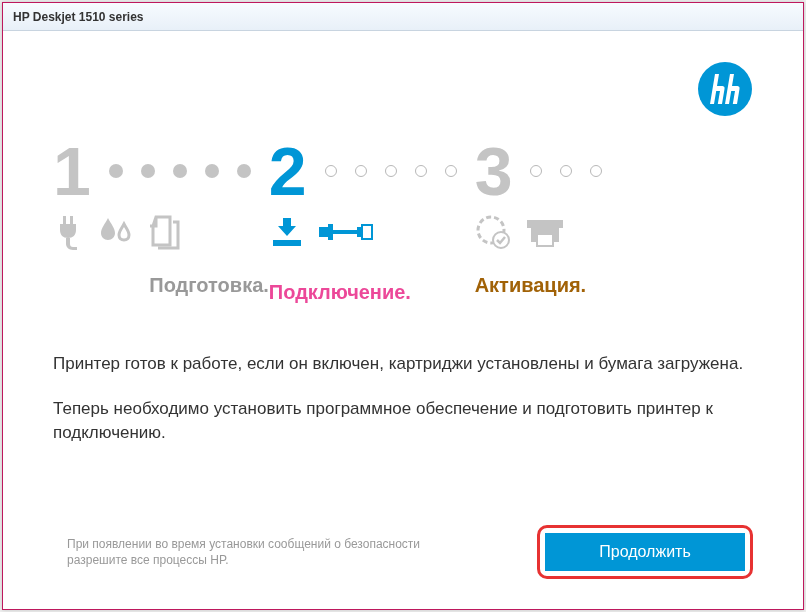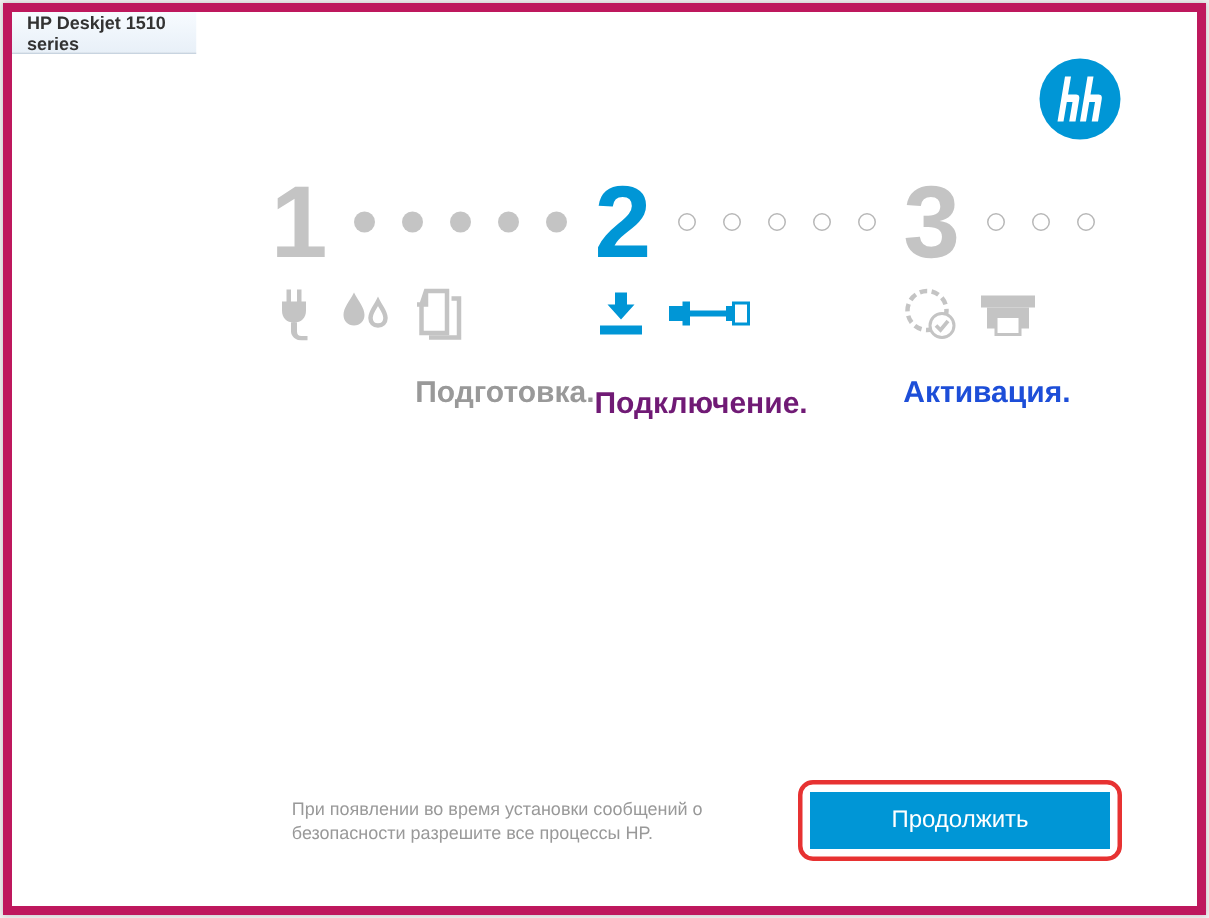--- a/index.html
+++ b/index.html
@@ -8,24 +8,24 @@
       background: #f0f0f0;
       display: flex;
       justify-content: center;
       align-items: center;
       width: 806px;
       height: 612px;
     }
     .window {
       width: 802px;
       height: 608px;
-      border: 6px solid #be185d;
+      border: 1px solid #be185d;
       background: #fff;
       display: flex;
-      flex-direction: row;
+      flex-direction: column;
       box-shadow: 0 0 4px rgba(0,0,0,0.2);
     }
     .titlebar {
       height: 28px;
       background: linear-gradient(to bottom, #f7fbff, #e8f0f8);
       border-bottom: 1px solid #c8d4e0;
       display: flex;
       align-items: center;
       padding: 0 10px;
     }
@@ -90,22 +90,22 @@
       margin-top: 6px;
       height: 44px;
       align-items: center;
     }
     .step-label {
       font-size: 20px;
       font-weight: 600;
       margin-top: 18px;
     }
     .step-label.done { color: #999; text-align: right; }
-    .step-label.current { color: #701a75; margin-top: 25px; }
-    .step-label.future { color: #1d4ed8; }
+    .step-label.current { color: #ec4899; margin-top: 25px; }
+    .step-label.future { color: #a16207; }
     .body-text {
       margin-top: 48px;
       font-size: 17px;
       color: #333;
       line-height: 1.45;
     }
     .body-text p { margin-bottom: 20px; }
     .footer {
       position: absolute;
       bottom: 30px;
@@ -244,20 +244,24 @@
               <rect x="2" y="6" width="36" height="8" fill="#c4c4c4"></rect>
               <rect x="6" y="14" width="28" height="14" fill="#c4c4c4"></rect>
               <rect x="12" y="20" width="16" height="12" fill="#fff" stroke="#c4c4c4" stroke-width="2"></rect>
             </svg>
           </span>
         </div>
         <div class="step-label future">Активация.</div>
       </div>
     </div>
 
+    <div class="body-text">
+      <p>Принтер готов к работе, если он включен, картриджи установлены и бумага загружена.</p>
+      <p>Теперь необходимо установить программное обеспечение и подготовить принтер к подключению.</p>
+    </div>
 
     <div class="footer">
       <div class="hint">При появлении во время установки сообщений о безопасности разрешите все процессы HP.</div>
       <div class="btn-wrap">
         <button class="btn-primary">Продолжить</button>
       </div>
     </div>
   </div>
 </div>
 

